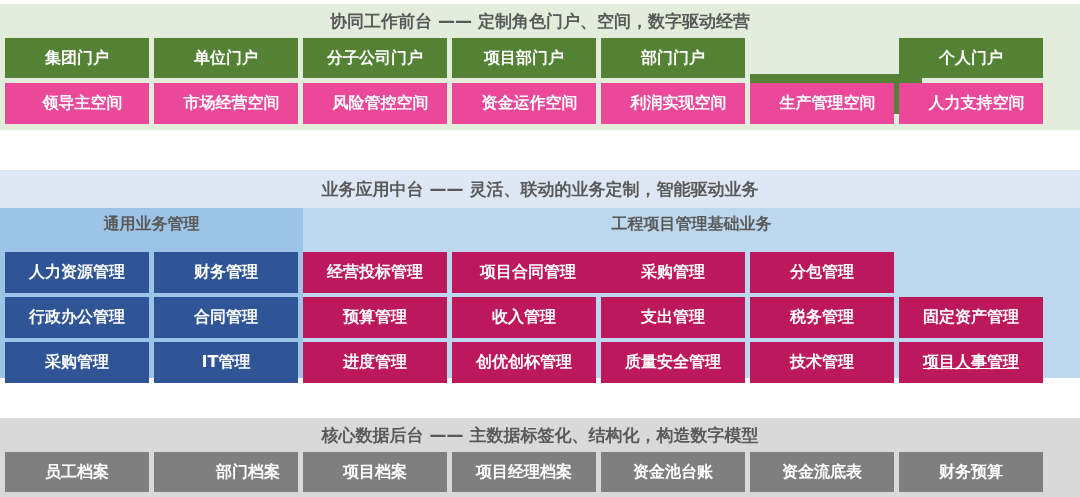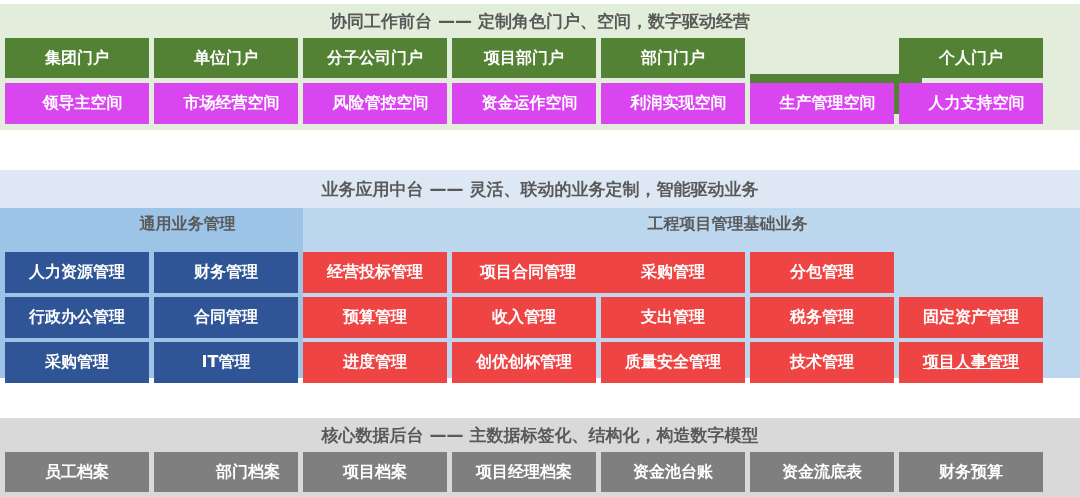--- a/index.html
+++ b/index.html
@@ -4,27 +4,27 @@
 <style>
   html, body { margin:0; padding:0; background:#ffffff; }
   body { width:1080px; height:497px; position:relative; overflow:hidden;
          font-family:"DejaVu Sans","Liberation Sans",sans-serif; font-weight:bold; }
   .layer { position:absolute; left:0; width:1080px; }
   .title { position:absolute; left:0; width:1080px; text-align:center; color:#595959; font-size:17px; }
   .cell { position:absolute; display:flex; align-items:center; justify-content:center;
           color:#ffffff; font-size:16px; box-sizing:border-box; }
   .front { top:4px; height:126px; background:#e2eedb; }
   .g1 { background:#548235; }
-  .g2 { background:#d946ef;padding-left:11px; }
+  .g2 { background:#ec4899;padding-left:11px; }
   .mid { top:170px; height:208px; background:#dde8f4; }
   .mid-left { position:absolute; left:0; top:38px; width:303px; height:170px; background:#9dc3e6; }
   .mid-right { position:absolute; left:303px; top:38px; width:777px; height:170px; background:#bdd7ee; }
-  .sub { position:absolute; top:0; height:32px; line-height:32px; text-align:center; color:#595959; font-size:16px;padding-left:36px; }
+  .sub { position:absolute; top:0; height:32px; line-height:32px; text-align:center; color:#595959; font-size:16px; }
   .b1 { background:#2f5597; }
-  .b2 { background:#ef4444; }
+  .b2 { background:#be185d; }
   .back { top:418px; height:79px; background:#d9d9d9; }
   .gr { background:#7f7f7f; }
 </style>
 </head>
 <body>
 
 <div id="front" class="layer front">
   <div class="title" style="top:6px;">协同工作前台 —— 定制角色门户、空间，数字驱动经营</div>
 <div class="cell g1" style="left: 5px; top: 34px; width: 144px; height: 40px;">集团门户</div>
     <div class="cell g1" style="left: 154px; top: 34px; width: 144px; height: 40px;">单位门户</div>

